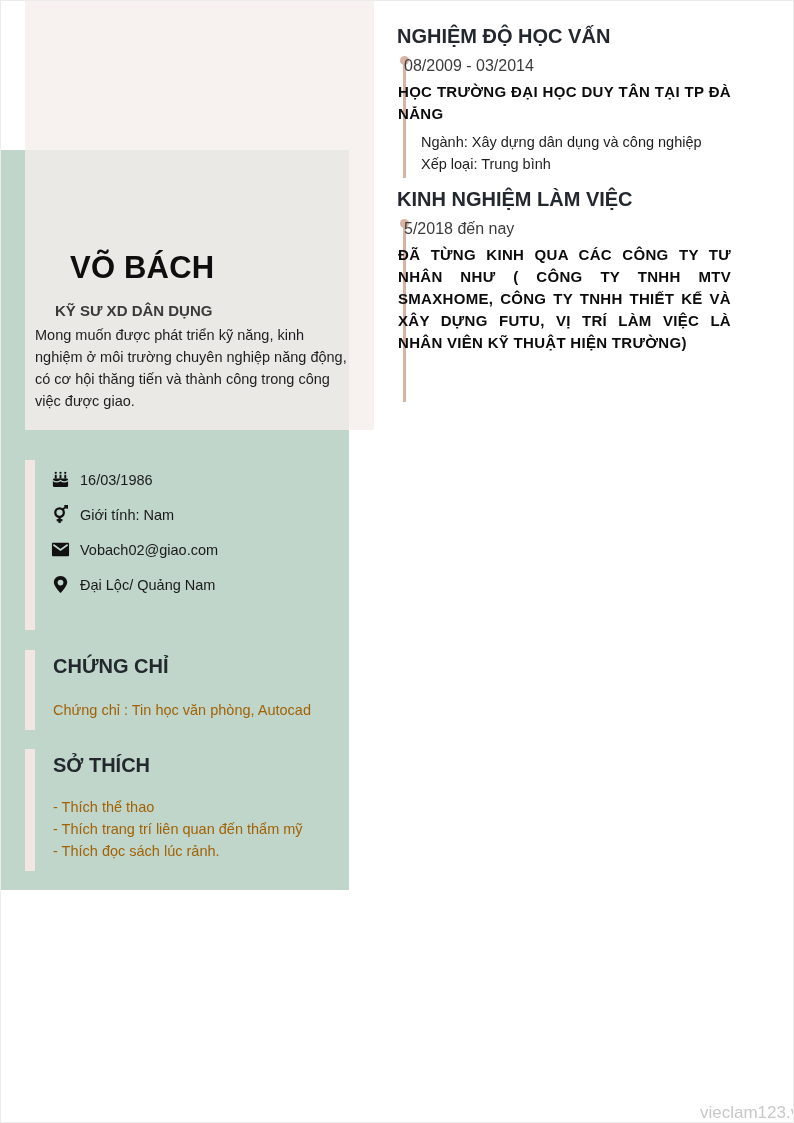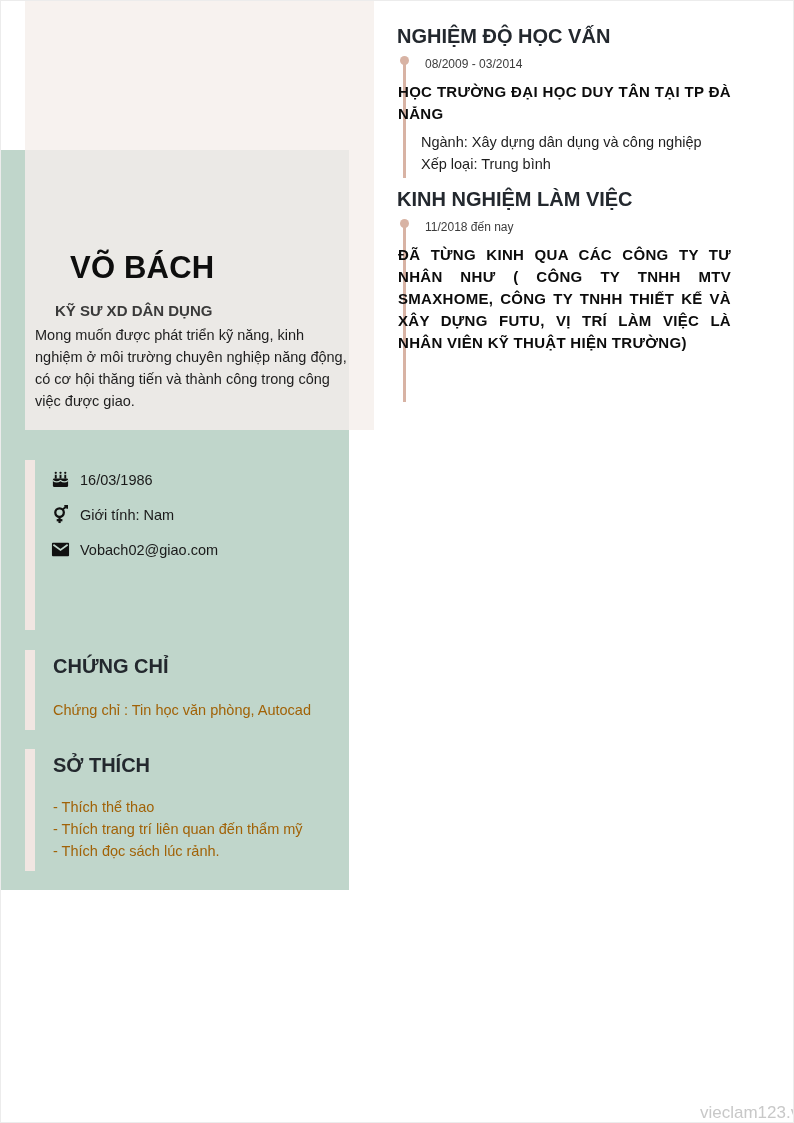--- a/index.html
+++ b/index.html
@@ -24,21 +24,21 @@
   .contact-item .icon { width: 20px; height: 20px; margin-right: 10px; display: inline-flex; align-items: center; justify-content: center; }
   .contact-item .icon svg { width: 19px; height: 19px; }
 
   .side-heading { position: absolute; left: 53px; font-size: 20px; font-weight: bold; color: #23282e; }
   .side-text { position: absolute; left: 53px; font-size: 14.5px; line-height: 22px; color: #a16207; }
 
   
   .sec-heading { position: absolute; left: 397px; font-size: 20px; font-weight: bold; color: #23282e; }
   .timeline-line { position: absolute; left: 403px; width: 3px; background: #d8b3a4; }
   .timeline-dot { position: absolute; left: 400px; width: 9px; height: 9px; border-radius: 50%; background: #d8b3a4; }
-  .tl-date { position: absolute; left: 425px; font-size: 12px; color: #3c3c3c; }
+  .tl-date { position: absolute; left: 404px; font-size: 16px; color: #3c3c3c; }
   .tl-title { position: absolute; left: 398px; width: 333px; font-size: 15px; font-weight: bold; line-height: 22px; color: #0c0c0c; text-align: justify; letter-spacing: 0.3px; }
   .tl-text { position: absolute; left: 421px; font-size: 14.5px; line-height: 22px; color: #1e1e1e; }
 
   .watermark { position: absolute; left: 700px; top: 1103px; font-size: 17px; color: #c8c8c8; }
 </style>
 </head>
 <body>
 
 <div class="bg-cream"></div>
 <div class="bg-green"></div>
@@ -79,20 +79,29 @@
   </div>
   <div class="contact-item">
     <span class="icon">
       <svg viewBox="0 0 20 20">
           <rect x="1" y="3" width="18" height="14" rx="1" fill="#111"></rect>
           <polyline points="2.5,5 10,10.5 17.5,5" stroke="#c0d6cb" stroke-width="1.8" fill="none"></polyline>
         </svg>
     </span>
     <span>Vobach02@giao.com</span>
   </div>
+  <div class="contact-item">
+    <span class="icon">
+      <svg viewBox="0 0 20 20">
+          <path d="M10 1 C5.5 1 3 4.2 3 7.8 C3 12 10 19 10 19 C10 19 17 12 17 7.8 C17 4.2 14.5 1 10 1 Z" fill="#111"></path>
+          <circle cx="10" cy="8" r="3" fill="#c0d6cb"></circle>
+        </svg>
+    </span>
+    <span>Đại Lộc/ Quảng Nam</span>
+  </div>
 </div>
 
 <div class="left-bar" style="top:650px;height:80px;"></div>
 <div class="side-heading" style="top:655px;">CHỨNG CHỈ</div>
 <div class="side-text" style="top:699px;">Chứng chỉ : Tin học văn phòng, Autocad</div>
 
 <div class="left-bar" style="top:749px;height:122px;"></div>
 <div class="side-heading" style="top:754px;">SỞ THÍCH</div>
 <div class="side-text" style="top:796px;">- Thích thể thao</div>
 <div class="side-text" style="top:818px;">- Thích trang trí liên quan đến thẩm mỹ</div>
@@ -102,17 +111,17 @@
 <div class="timeline-line" style="top:60px;height:118px;"></div>
 <div class="timeline-dot" style="top:56px;"></div>
 <div class="tl-date" style="top:57px;">08/2009 - 03/2014</div>
 <div class="tl-title" style="top:81px;">HỌC TRƯỜNG ĐẠI HỌC DUY TÂN TẠI TP ĐÀ NẴNG</div>
 <div class="tl-text" style="top:131px;">Ngành: Xây dựng dân dụng và công nghiệp</div>
 <div class="tl-text" style="top:153px;">Xếp loại: Trung bình</div>
 
 <div class="sec-heading" style="top:188px;">KINH NGHIỆM LÀM VIỆC</div>
 <div class="timeline-line" style="top:224px;height:178px;"></div>
 <div class="timeline-dot" style="top:219px;"></div>
-<div class="tl-date" style="top:220px;">11/2018 đến nay</div>
+<div class="tl-date" style="top:220px;">5/2018 đến nay</div>
 <div class="tl-title" style="top:244px;">ĐÃ TỪNG KINH QUA CÁC CÔNG TY TƯ NHÂN NHƯ ( CÔNG TY TNHH MTV SMAXHOME, CÔNG TY TNHH THIẾT KẾ VÀ XÂY DỰNG FUTU, VỊ TRÍ LÀM VIỆC LÀ NHÂN VIÊN KỸ THUẬT HIỆN TRƯỜNG)</div>
 
 <div class="watermark">vieclam123.vn</div>
 <div class="page-border"></div>
 
 </body></html>

